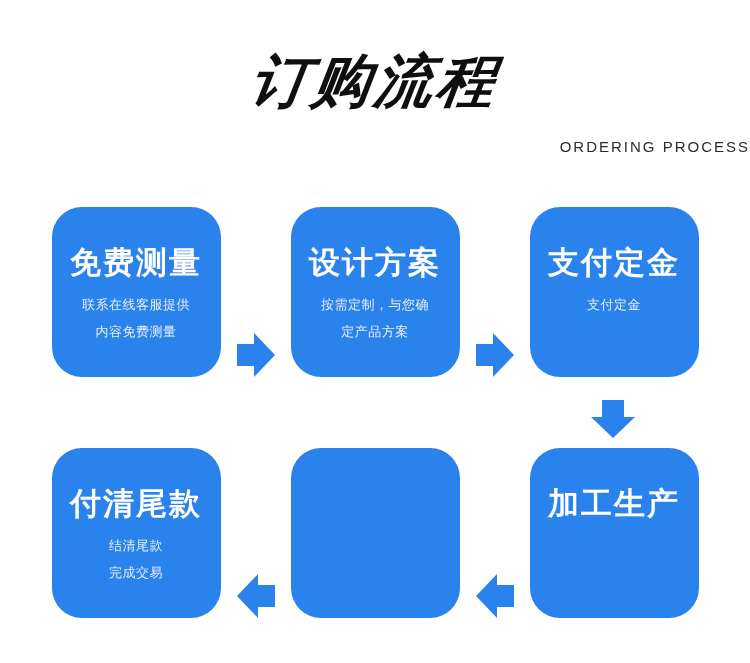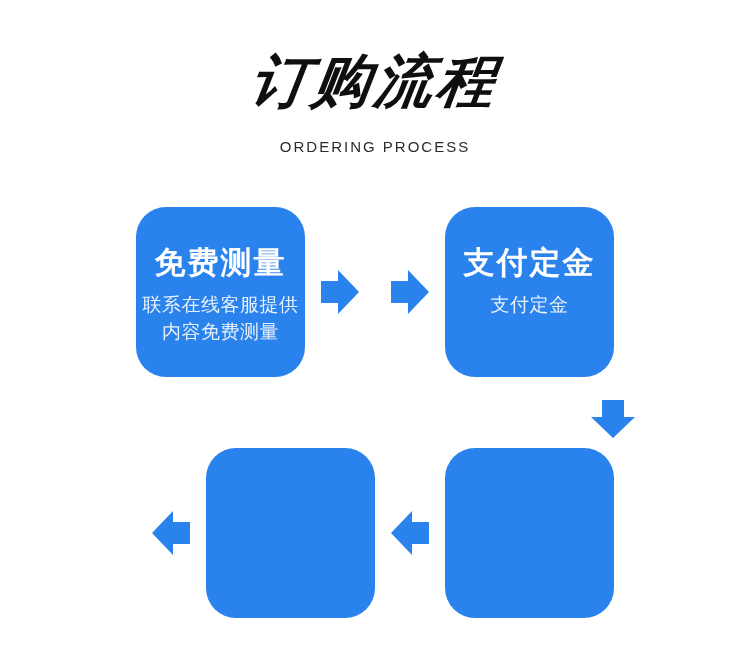--- a/index.html
+++ b/index.html
@@ -24,30 +24,30 @@
     line-height: 1.2;
     font-weight: bold;
     font-style: italic;
     letter-spacing: 4px;
     color: var(--title-color, #0f0f0f);
     transform: skewX(-8deg);
     transform-origin: center;
   }
   .subtitle {
     margin-top: 20px;
-    text-align: center;
+    text-align: right;
     font-size: 15px;
     line-height: 21px;
     letter-spacing: 2px;
     color: var(--subtitle-color, #2b2b2b);
   }
   .row {
     display: flex;
     justify-content: center;
-    align-items: center;
+    align-items: flex-end;
   }
   .row-top { margin-top: 50px; }
   .card {
     width: 169px;
     height: 170px;
     box-sizing: border-box;
     padding: 37px 6px 0;
     background: var(--box-color, #2a82ec);
     border-radius: 30px;
     color: #ffffff;
@@ -55,21 +55,21 @@
   }
   .card-title {
     font-size: 31px;
     font-weight: bold;
     letter-spacing: 2px;
     line-height: 1.25;
     white-space: nowrap;
   }
   .card-desc {
     margin-top: 9px;
-    font-size: 19px;
+    font-size: 13px;
     line-height: 27px;
     letter-spacing: 0.5px;
     color: rgba(255, 255, 255, 0.88);
     white-space: pre-line;
   }
   .arrow-cell {
     width: 70px;
     display: flex;
     align-items: center;
     justify-content: center;
@@ -101,49 +101,60 @@
     <div class="card">
       <div class="card-title">免费测量</div>
       <div class="card-desc">联系在线客服提供
 内容免费测量</div>
     </div>
     <div class="arrow-cell">
       <svg width="38" height="44" viewBox="0 0 38 44">
         <polygon points="0,11 17,11 17,0 38,22 17,44 17,33 0,33"></polygon>
       </svg>
     </div>
+    <div class="card">
+      <div class="card-title">设计方案</div>
+      <div class="card-desc">按需定制，与您确
+定产品方案</div>
+    </div>
     <div class="arrow-cell">
       <svg width="38" height="44" viewBox="0 0 38 44">
         <polygon points="0,11 17,11 17,0 38,22 17,44 17,33 0,33"></polygon>
       </svg>
     </div>
     <div class="card">
       <div class="card-title">支付定金</div>
       <div class="card-desc">支付定金</div>
     </div>
   </div>
 
   <div class="row-gap">
     <div class="down-arrow">
       <svg width="44" height="38" viewBox="0 0 44 38">
         <polygon points="11,0 33,0 33,17 44,17 22,38 0,17 11,17"></polygon>
       </svg>
     </div>
   </div>
 
   <div class="row">
+    <div class="card">
+      <div class="card-title">付清尾款</div>
+      <div class="card-desc">结清尾款
+完成交易</div>
+    </div>
     <div class="arrow-cell">
       <svg width="38" height="44" viewBox="0 0 38 44">
         <polygon points="38,11 21,11 21,0 0,22 21,44 21,33 38,33"></polygon>
       </svg>
     </div>
     <div class="card">
     </div>
     <div class="arrow-cell">
       <svg width="38" height="44" viewBox="0 0 38 44">
         <polygon points="38,11 21,11 21,0 0,22 21,44 21,33 38,33"></polygon>
       </svg>
     </div>
     <div class="card">
+      <div class="card-title">加工生产</div>
     </div>
   </div>
 
 </div>
 
 </body></html>

